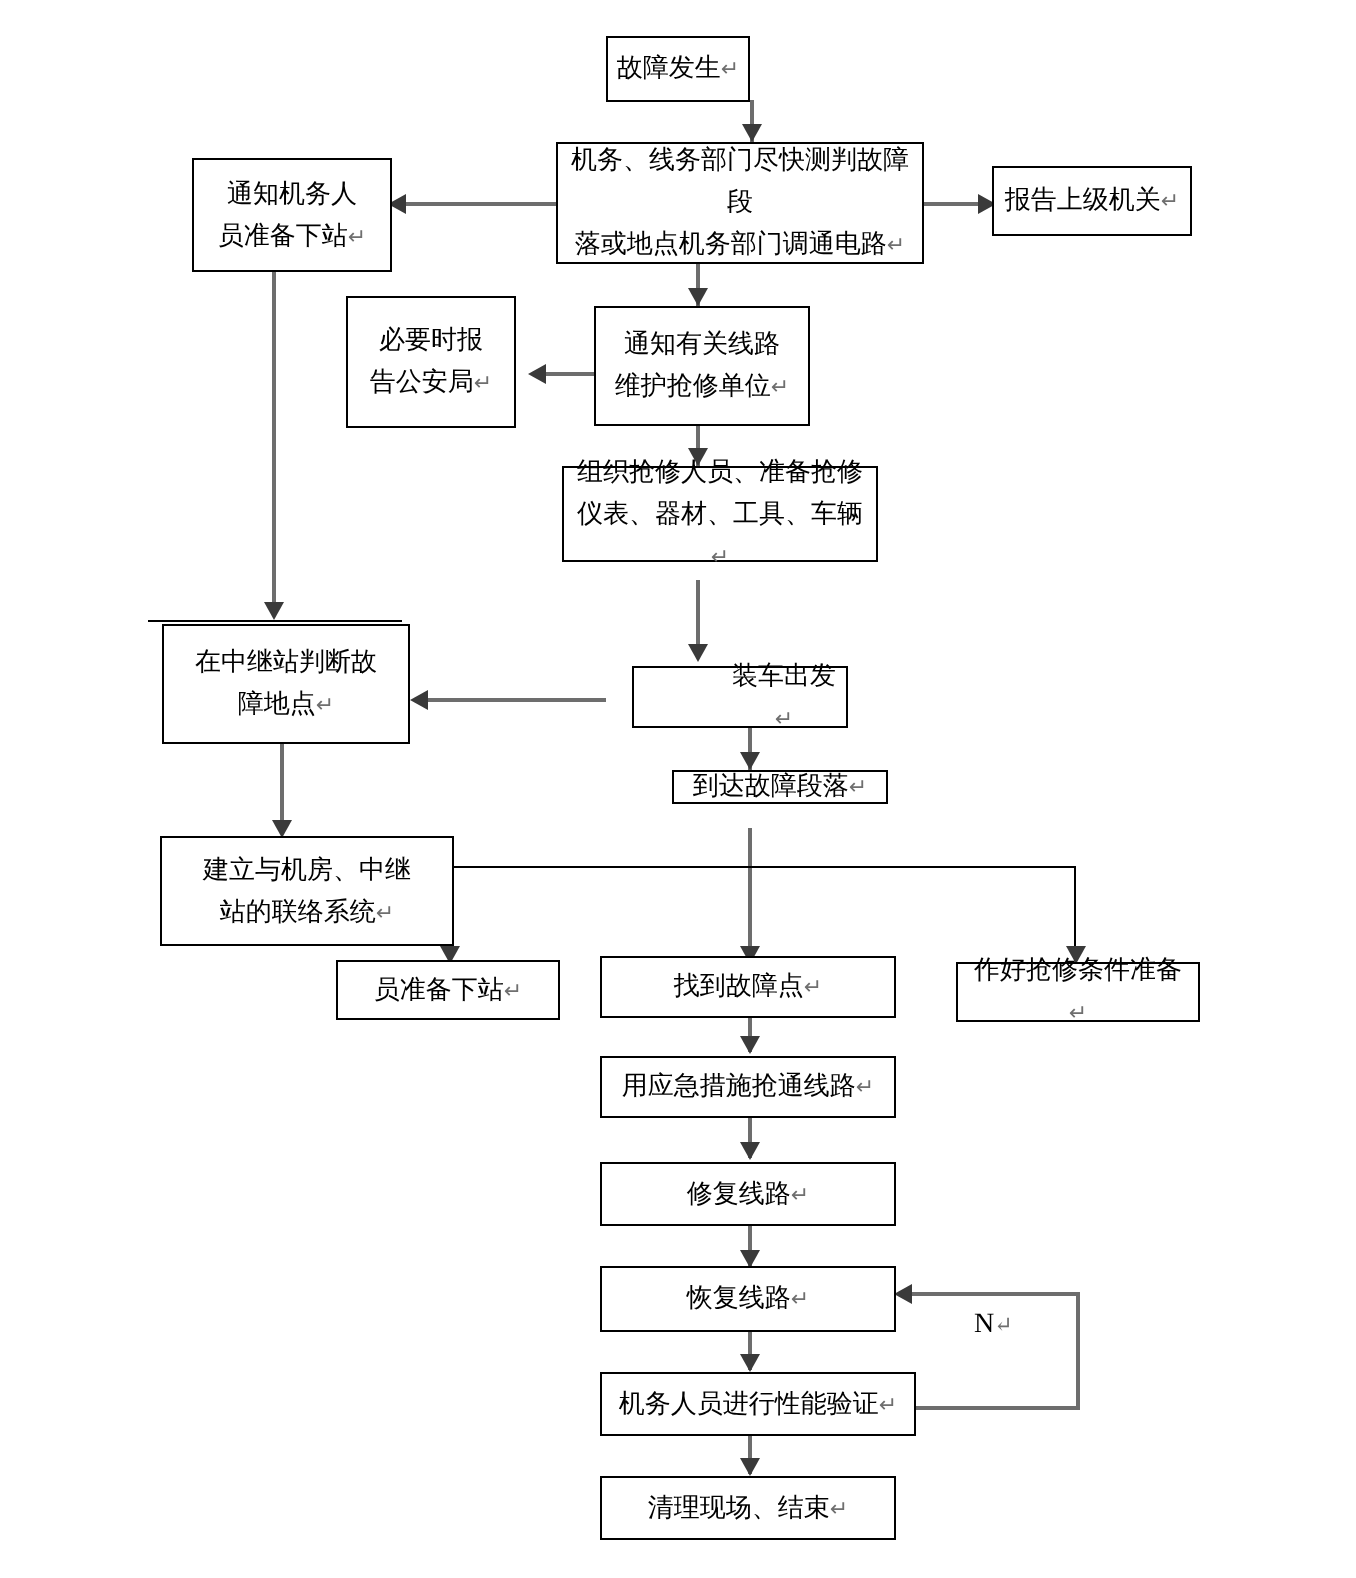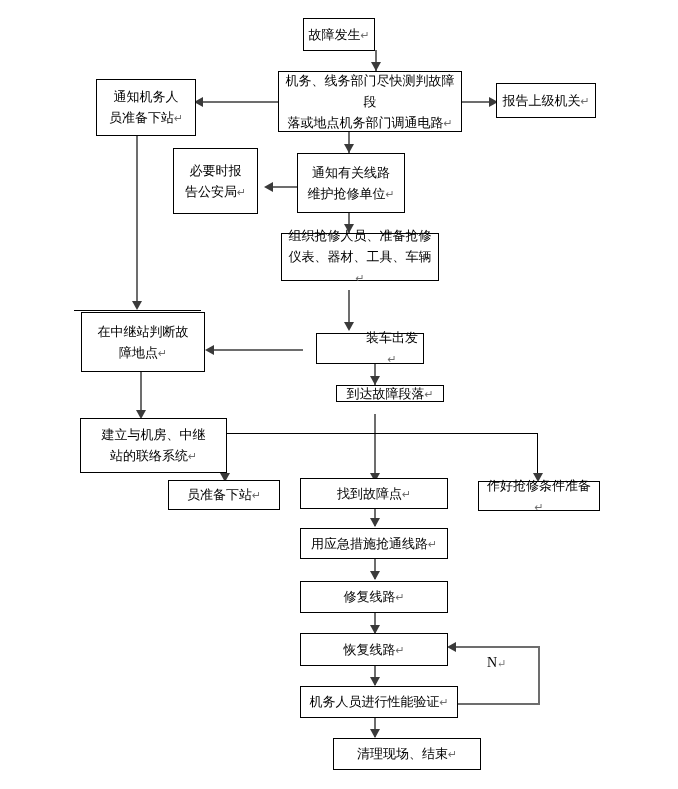--- a/index.html
+++ b/index.html
@@ -217,17 +217,17 @@
   </div>
 
   <div class="node" style="left:300px; top:633px; width:148px; height:33px;">
     <span class="txt"><span>恢复线路</span><span class="pilcrow">↵</span></span>
   </div>
 
   <div class="node" style="left:300px; top:686px; width:158px; height:32px;">
     <span class="txt"><span>机务人员进行性能验证</span><span class="pilcrow">↵</span></span>
   </div>
 
-  <div class="node" style="left:300px; top:738px; width:148px; height:32px;margin-left:33px;">
+  <div class="node" style="left:300px; top:738px; width:148px; height:32px;">
     <span class="txt"><span>清理现场、结束</span><span class="pilcrow">↵</span></span>
   </div>
 
 </div>
 
 </body></html>

